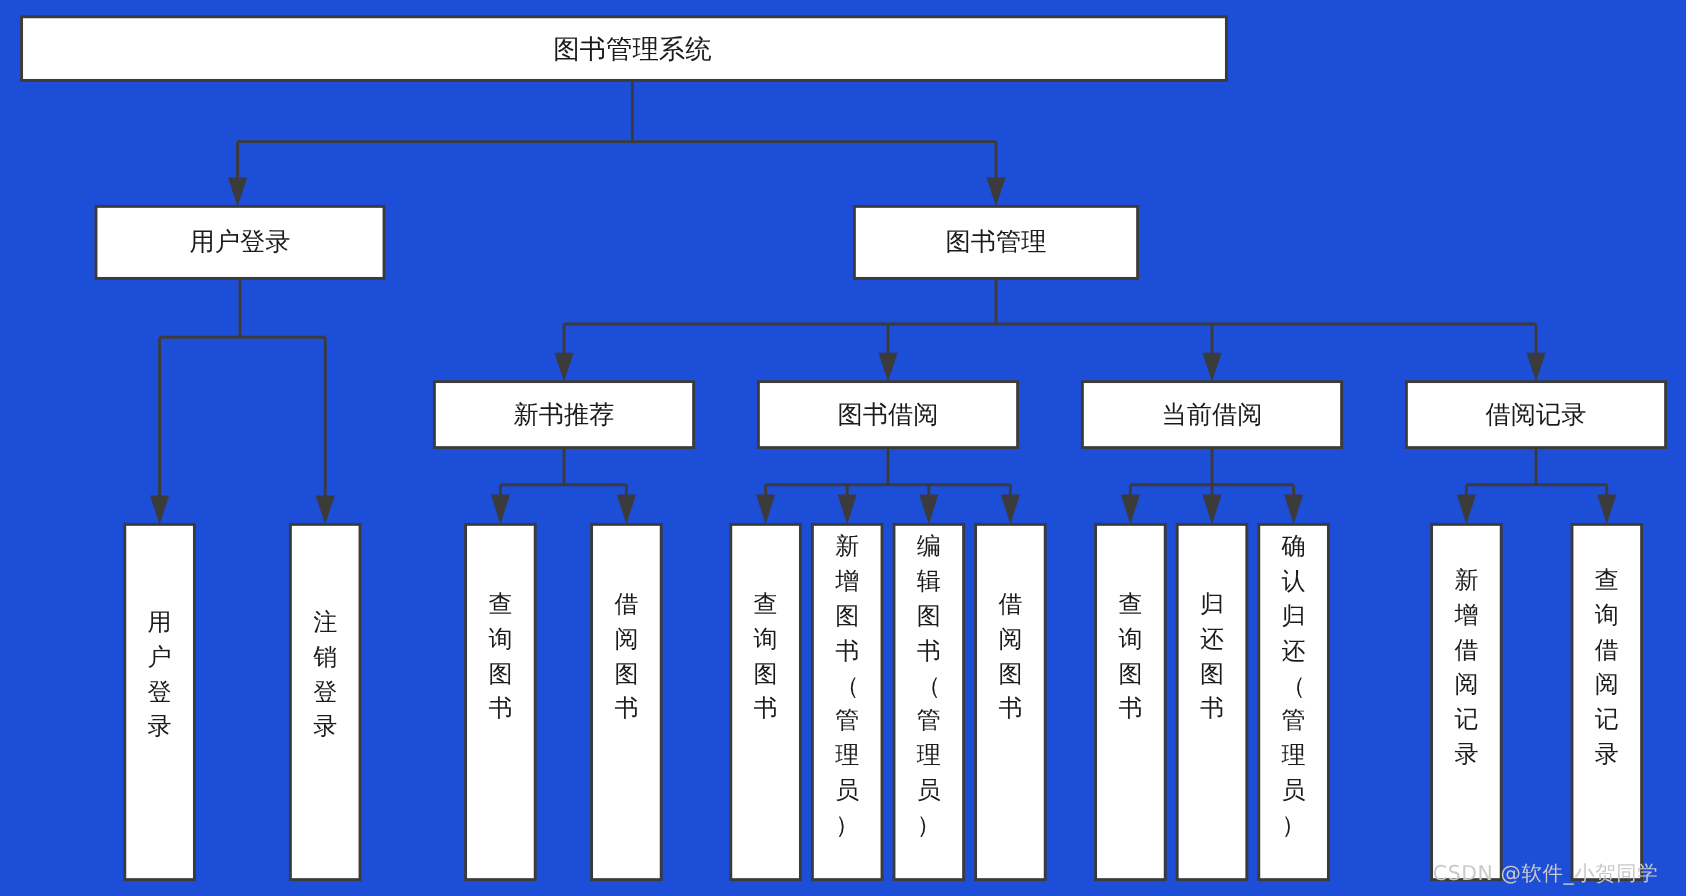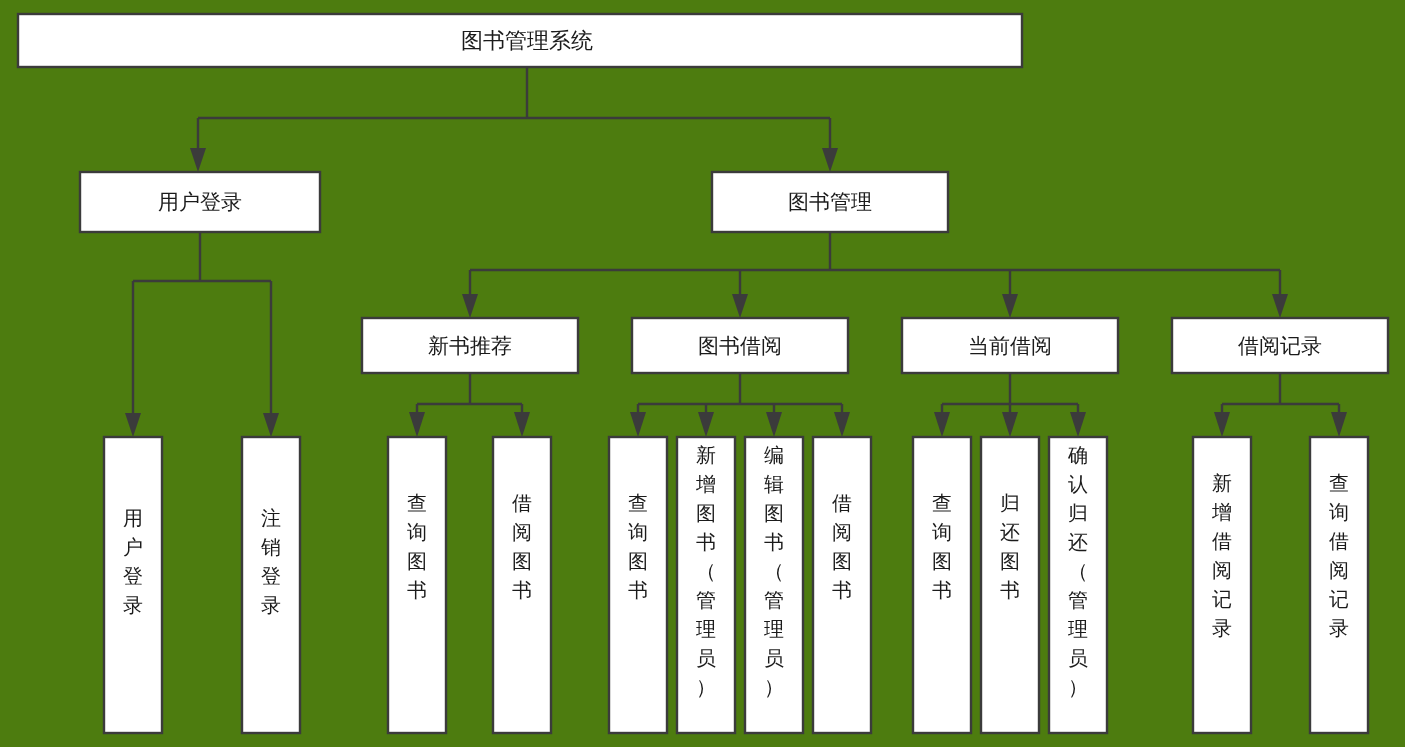--- a/index.html
+++ b/index.html
@@ -10,21 +10,21 @@
   body {
     width: 1405px;
     height: 747px;
     overflow: hidden;
     font-family: "DejaVu Sans", "Liberation Sans", sans-serif;
   }
   #diagram-root {
     position: relative;
     width: 1405px;
     height: 747px;
-    background: #4d7c0f;
+    background: #1d4ed8;
   }
   svg#tree-svg {
     position: absolute;
     left: 0;
     top: 0;
     width: 1405px;
     height: 747px;
     display: block;
   }
   .node-box {
@@ -243,14 +243,15 @@
       <rect class="node-box" x="1193" y="437" width="58" height="296"></rect>
       <text class="leaf-label" x="1222" y="490"><tspan x="1222" dy="0">新</tspan><tspan x="1222" dy="29">增</tspan><tspan x="1222" dy="29">借</tspan><tspan x="1222" dy="29">阅</tspan><tspan x="1222" dy="29">记</tspan><tspan x="1222" dy="29">录</tspan></text>
     </g>
     <g>
       <rect class="node-box" x="1310" y="437" width="58" height="296"></rect>
       <text class="leaf-label" x="1339" y="490"><tspan x="1339" dy="0">查</tspan><tspan x="1339" dy="29">询</tspan><tspan x="1339" dy="29">借</tspan><tspan x="1339" dy="29">阅</tspan><tspan x="1339" dy="29">记</tspan><tspan x="1339" dy="29">录</tspan></text>
     </g>
 
   </svg>
 
+  <div class="watermark-text">CSDN @软件_小贺同学</div>
 
 </div>
 
 </body></html>

